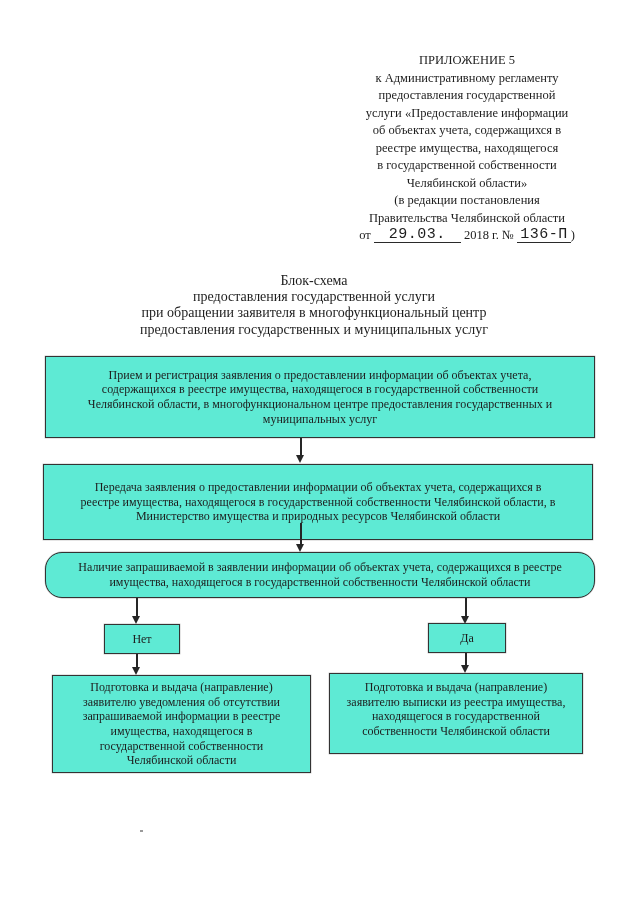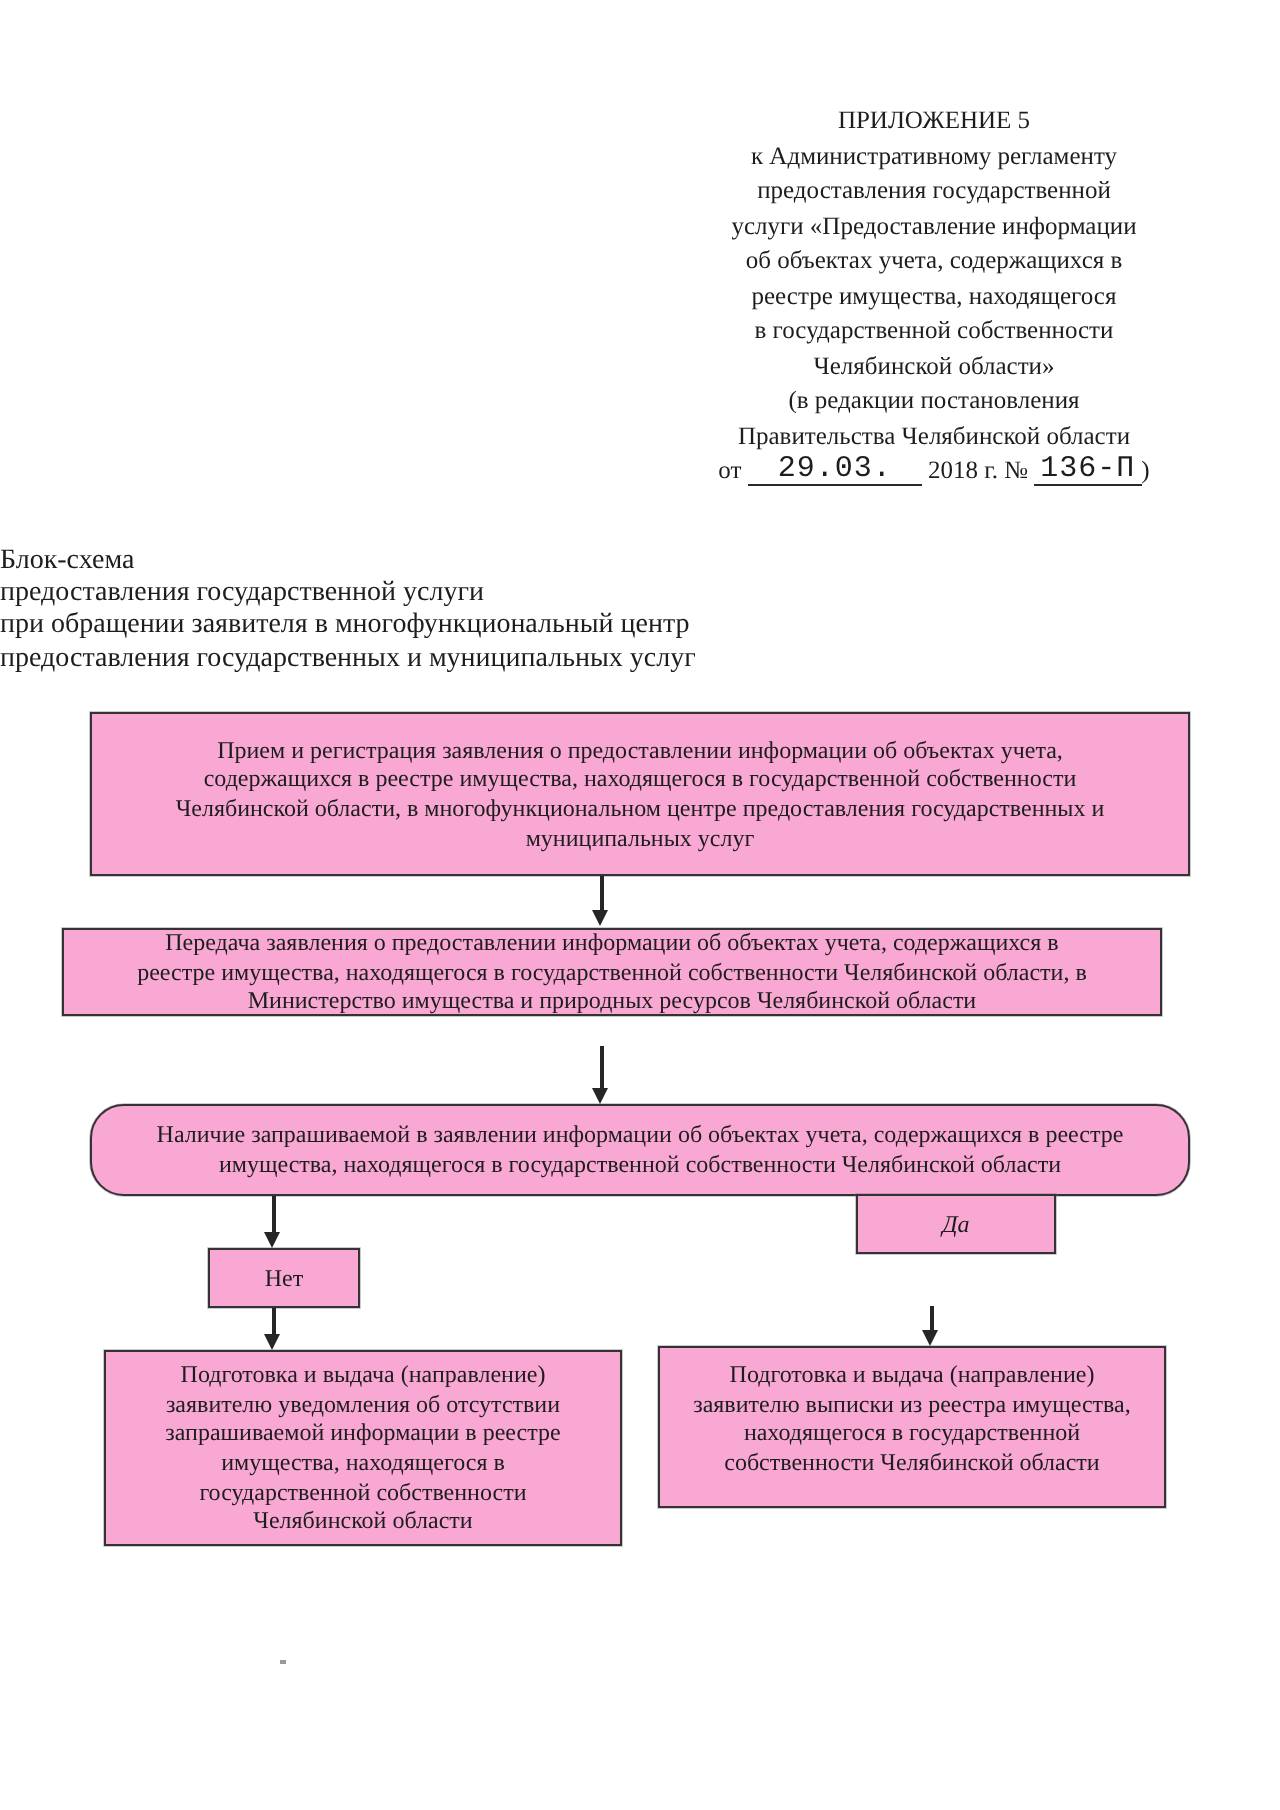--- a/index.html
+++ b/index.html
@@ -27,27 +27,27 @@
   .blank .mono {
     font-family: "Liberation Mono", "DejaVu Sans Mono", monospace;
     font-size: 15px; letter-spacing: 0.5px;
     position: relative; top: -1px;
   }
   .blank.wide { padding: 0 15px; }
   .blank.narrow { padding: 0 3px; }
   
   .titleblk {
     position: absolute; left: 0; top: 273px; width: 628px;
-    text-align: left; font-size: 14px; line-height: 16.2px;
+    text-align: center; font-size: 14px; line-height: 16.2px;
   }
   
   .fbox {
     position: absolute;
     border: 1.6px solid #333333;
-    background: #f9a8d4;
+    background: #5eead4;
     display: flex; align-items: center; justify-content: center;
     text-align: center;
     font-size: 12px; line-height: 14.7px;
     padding: 2px 8px;
     box-shadow: 0 0 0 0.4px rgba(110,110,110,0.45);
   }
   .fbox.topalign { align-items: flex-start; padding-top: 6px; }
   
   .arrow {
     position: absolute; width: 1.5px; background: #262626;
@@ -94,35 +94,35 @@
 при обращении заявителя в многофункциональный центр
 предоставления государственных и муниципальных услуг</div>
 
   <div class="fbox pre" style="left:45px; top:356px; width:550px; height:82px;">Прием и регистрация заявления о предоставлении информации об объектах учета,
 содержащихся в реестре имущества, находящегося в государственной собственности
 Челябинской области, в многофункциональном центре предоставления государственных и
 муниципальных услуг</div>
 
   <div class="arrow" style="left:300.3px; top:438px; height:17px;"></div>
 
-  <div class="fbox pre" style="left:31px; top:464px; width:550px; height:44px;">Передача заявления о предоставлении информации об объектах учета, содержащихся в
+  <div class="fbox pre" style="left:43px; top:464px; width:550px; height:76px;">Передача заявления о предоставлении информации об объектах учета, содержащихся в
 реестре имущества, находящегося в государственной собственности Челябинской области, в
 Министерство имущества и природных ресурсов Челябинской области</div>
 
   <div class="arrow" style="left:300.3px; top:523px; height:21px;"></div>
 
   <div class="fbox pre" style="left:45px; top:552px; width:550px; height:46px;border-radius:17px;">Наличие запрашиваемой в заявлении информации об объектах учета, содержащихся в реестре
 имущества, находящегося в государственной собственности Челябинской области</div>
 
   <div class="arrow" style="left:136.3px; top:598px; height:18px;"></div>
   <div class="arrow" style="left:465.3px; top:598px; height:18px;"></div>
 
   <div class="fbox" style="left:104px; top:624px; width:76px; height:30px;">Нет</div>
 
-  <div class="fbox" style="left:428px; top:597px; width:100px; height:30px;font-style:italic;">Да</div>
+  <div class="fbox" style="left:428px; top:623px; width:78px; height:30px;">Да</div>
 
   <div class="arrow" style="left:136.3px; top:654px; height:13px;"></div>
   <div class="arrow" style="left:465.3px; top:653px; height:12px;"></div>
 
   <div class="fbox pre" style="left:52px; top:675px; width:259px; height:98px;">Подготовка и выдача (направление)
 заявителю уведомления об отсутствии
 запрашиваемой информации в реестре
 имущества, находящегося в
 государственной собственности
 Челябинской области</div>

